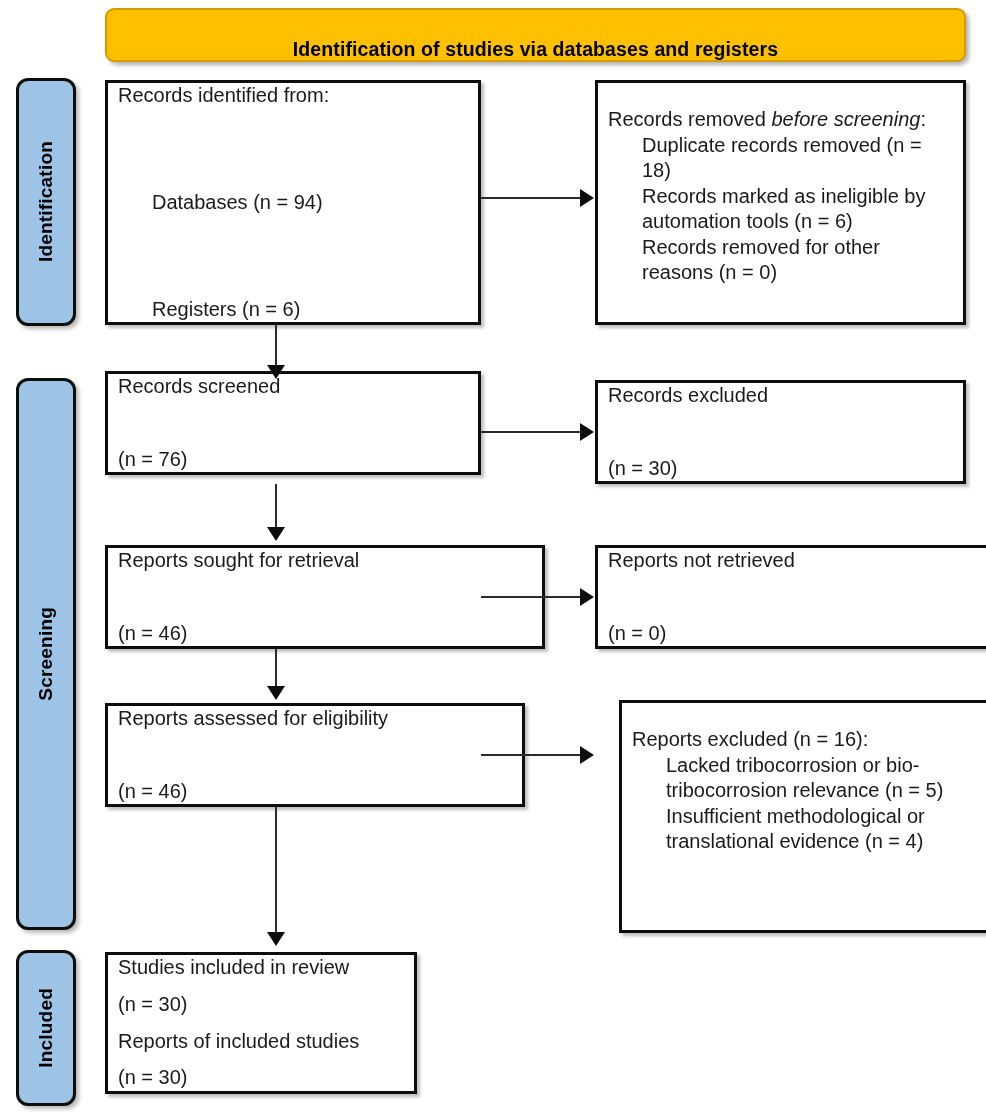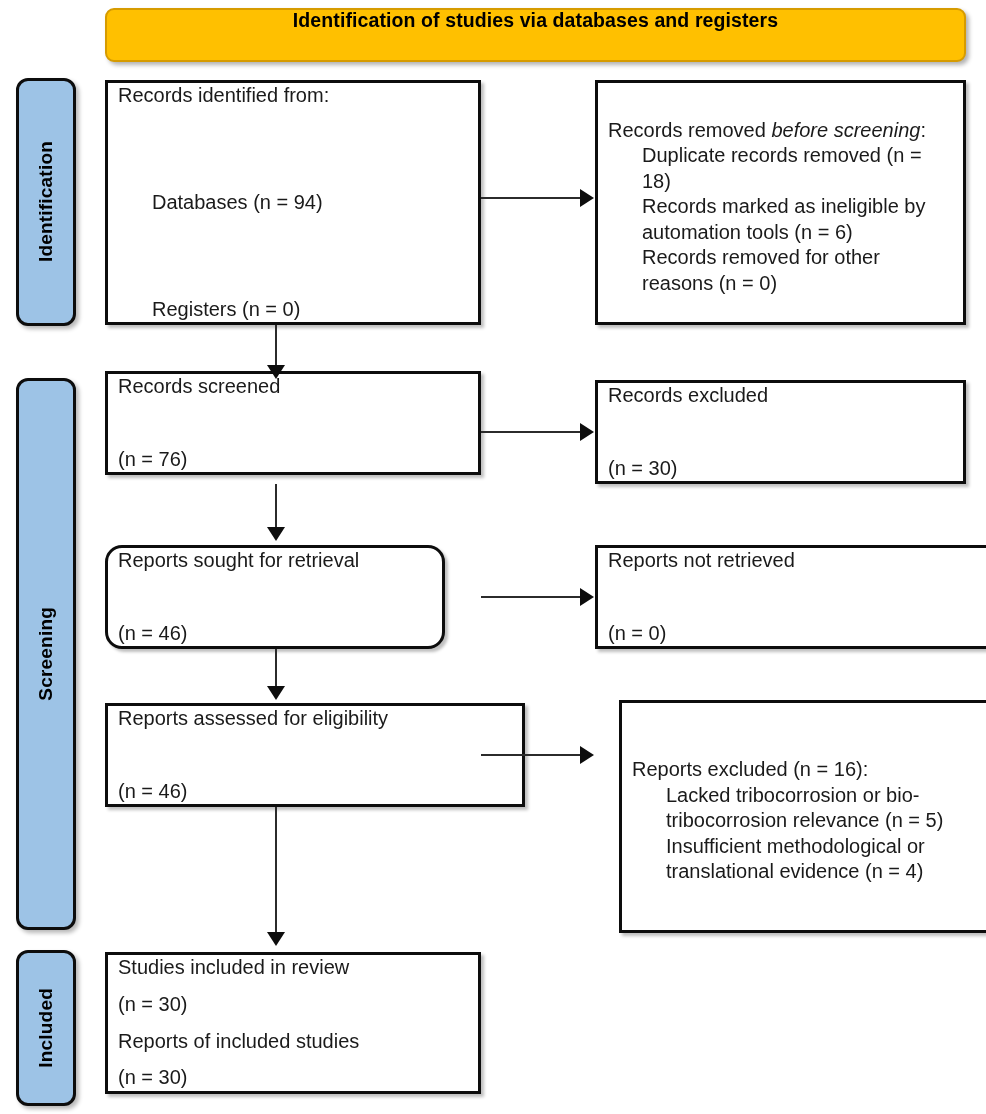--- a/index.html
+++ b/index.html
@@ -25,21 +25,21 @@
     position: absolute;
     left: 105px;
     top: 8px;
     width: 861px;
     height: 54px;
     background: #FFC000;
     border: 2px solid #d69b00;
     border-radius: 9px;
     box-shadow: 3px 3px 4px rgba(0,0,0,0.30);
     display: flex;
-    align-items: flex-start;
+    align-items: flex-end;
     justify-content: center;
     box-sizing: border-box;
   }
   .banner-text {
     font-size: 19.5px;
     font-weight: bold;
     color: #000000;
     letter-spacing: 0.1px;
     text-align: center;
     line-height: 1.1;
@@ -79,40 +79,40 @@
     border: 3px solid #0d0d0d;
     box-shadow: 3px 3px 3px rgba(0,0,0,0.25);
     box-sizing: border-box;
     display: flex;
     flex-direction: column;
     justify-content: space-between;
     padding: 0 10px;
     overflow: hidden;
   }
   .box.top-align {
-    justify-content: center;
-    padding-top: 9px;
+    justify-content: flex-start;
+    padding-top: 24px;
   }
   .line {
     font-size: 20px;
     line-height: 25.5px;
     color: #1a1a1a;
     white-space: pre-wrap;
   }
   .line.indent {
     padding-left: 34px;
   }
   .ital { font-style: italic; }
 
   
   #box-identified      { left: 105px; top: 80px;  width: 376px; height: 245px; }
   #box-screened        { left: 105px; top: 371px; width: 376px; height: 104px; }
-  #box-sought          { left: 105px; top: 545px; width: 340px; height: 104px; border-radius: 17px; }
+  #box-sought          { left: 105px; top: 545px; width: 440px; height: 104px; }
   #box-assessed        { left: 105px; top: 703px; width: 420px; height: 104px; }
-  #box-included        { left: 105px; top: 952px; width: 376px; height: 142px; }
+  #box-included        { left: 105px; top: 952px; width: 312px; height: 142px; }
 
   
   #box-removed         { left: 595px; top: 80px;  width: 371px; height: 245px; }
   #box-excluded-records{ left: 595px; top: 380px; width: 371px; height: 104px; }
   #box-not-retrieved   { left: 595px; top: 545px; width: 436px; height: 104px; }
   #box-reports-excluded{ left: 595px; top: 700px; width: 371px; height: 233px; margin-left: 24px; }
   .v-line {
     position: absolute;
     width: 2px;
     background: #2b2b2b;
@@ -152,21 +152,21 @@
   <div class="stage" id="stage-screening">
     <span class="stage-text">Screening</span>
   </div>
   <div class="stage" id="stage-included">
     <span class="stage-text">Included</span>
   </div>
 
   <div class="box" id="box-identified">
     <div class="line">Records identified from:</div>
     <div class="line indent">Databases (n = 94)</div>
-    <div class="line indent">Registers (n = 0)</div>
+    <div class="line indent">Registers (n = 6)</div>
   </div>
 
   <div class="box top-align" id="box-removed">
     <div class="line"><span>Records removed </span><span class="ital">before screening</span><span>:</span></div>
     <div class="line indent">Duplicate records removed (n = 18)</div>
     <div class="line indent">Records marked as ineligible by automation tools (n = 6)</div>
     <div class="line indent">Records removed for other reasons (n = 0)</div>
   </div>
 
   <div class="box" id="box-screened">

